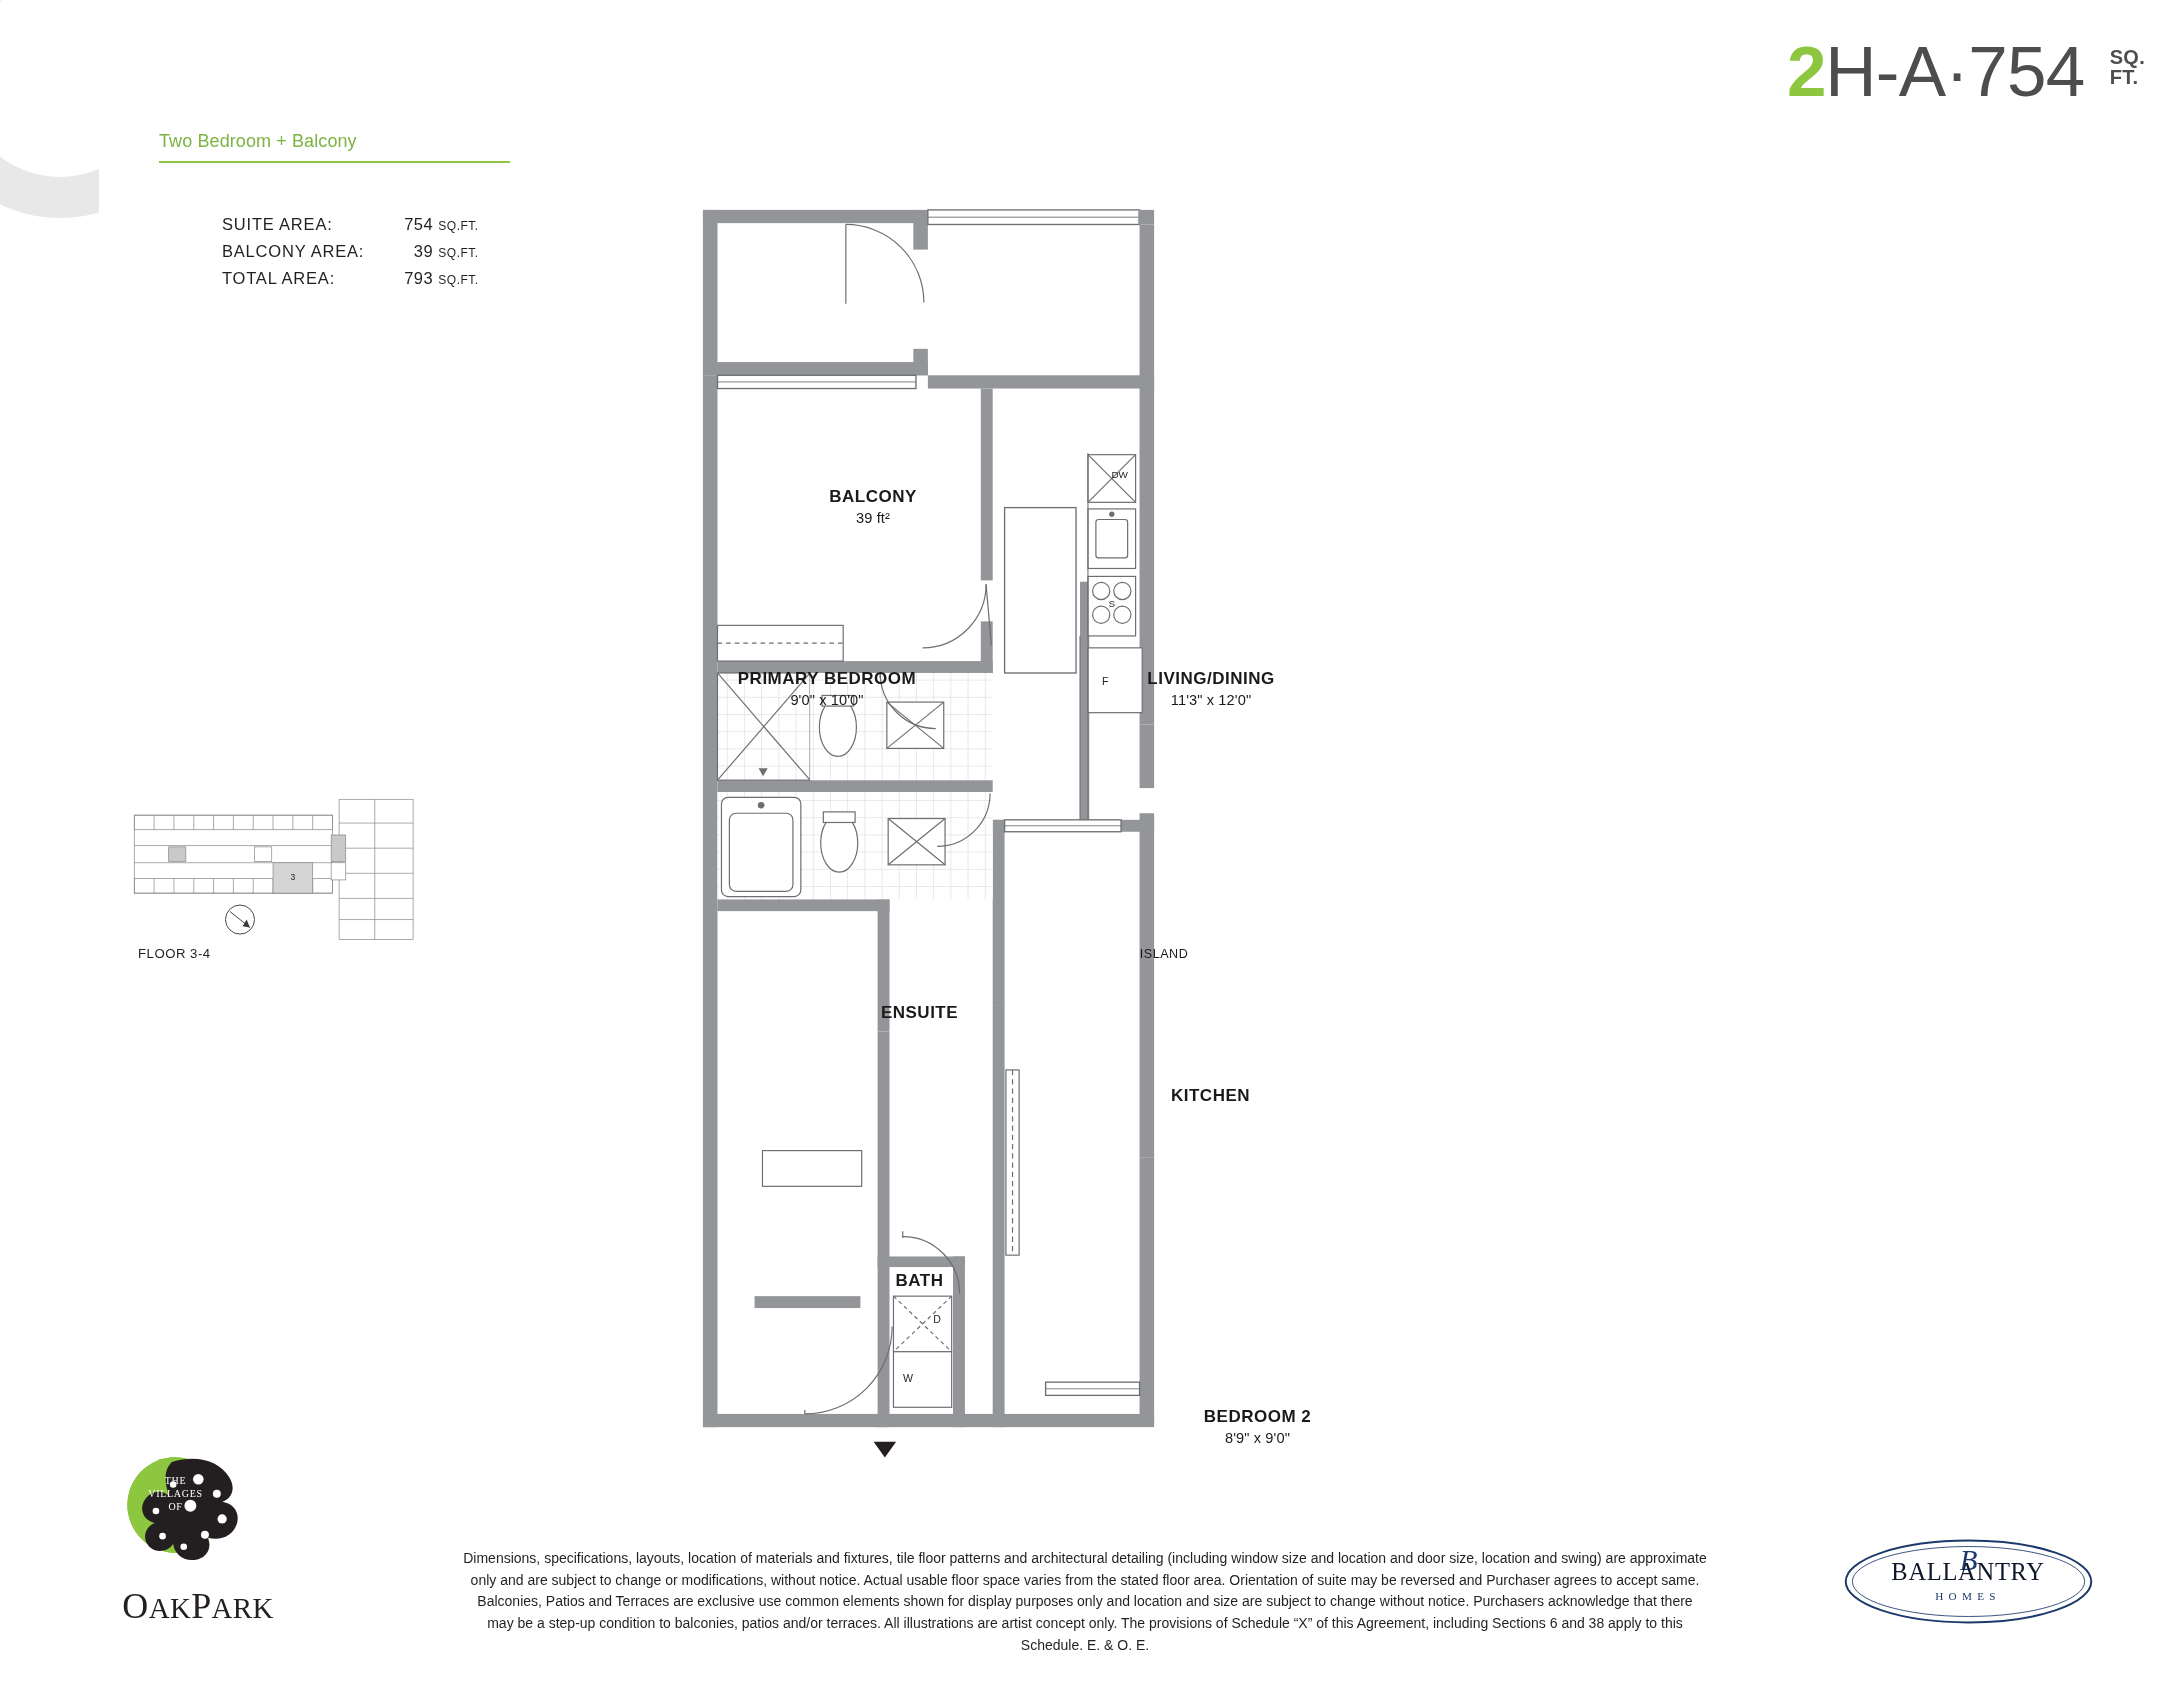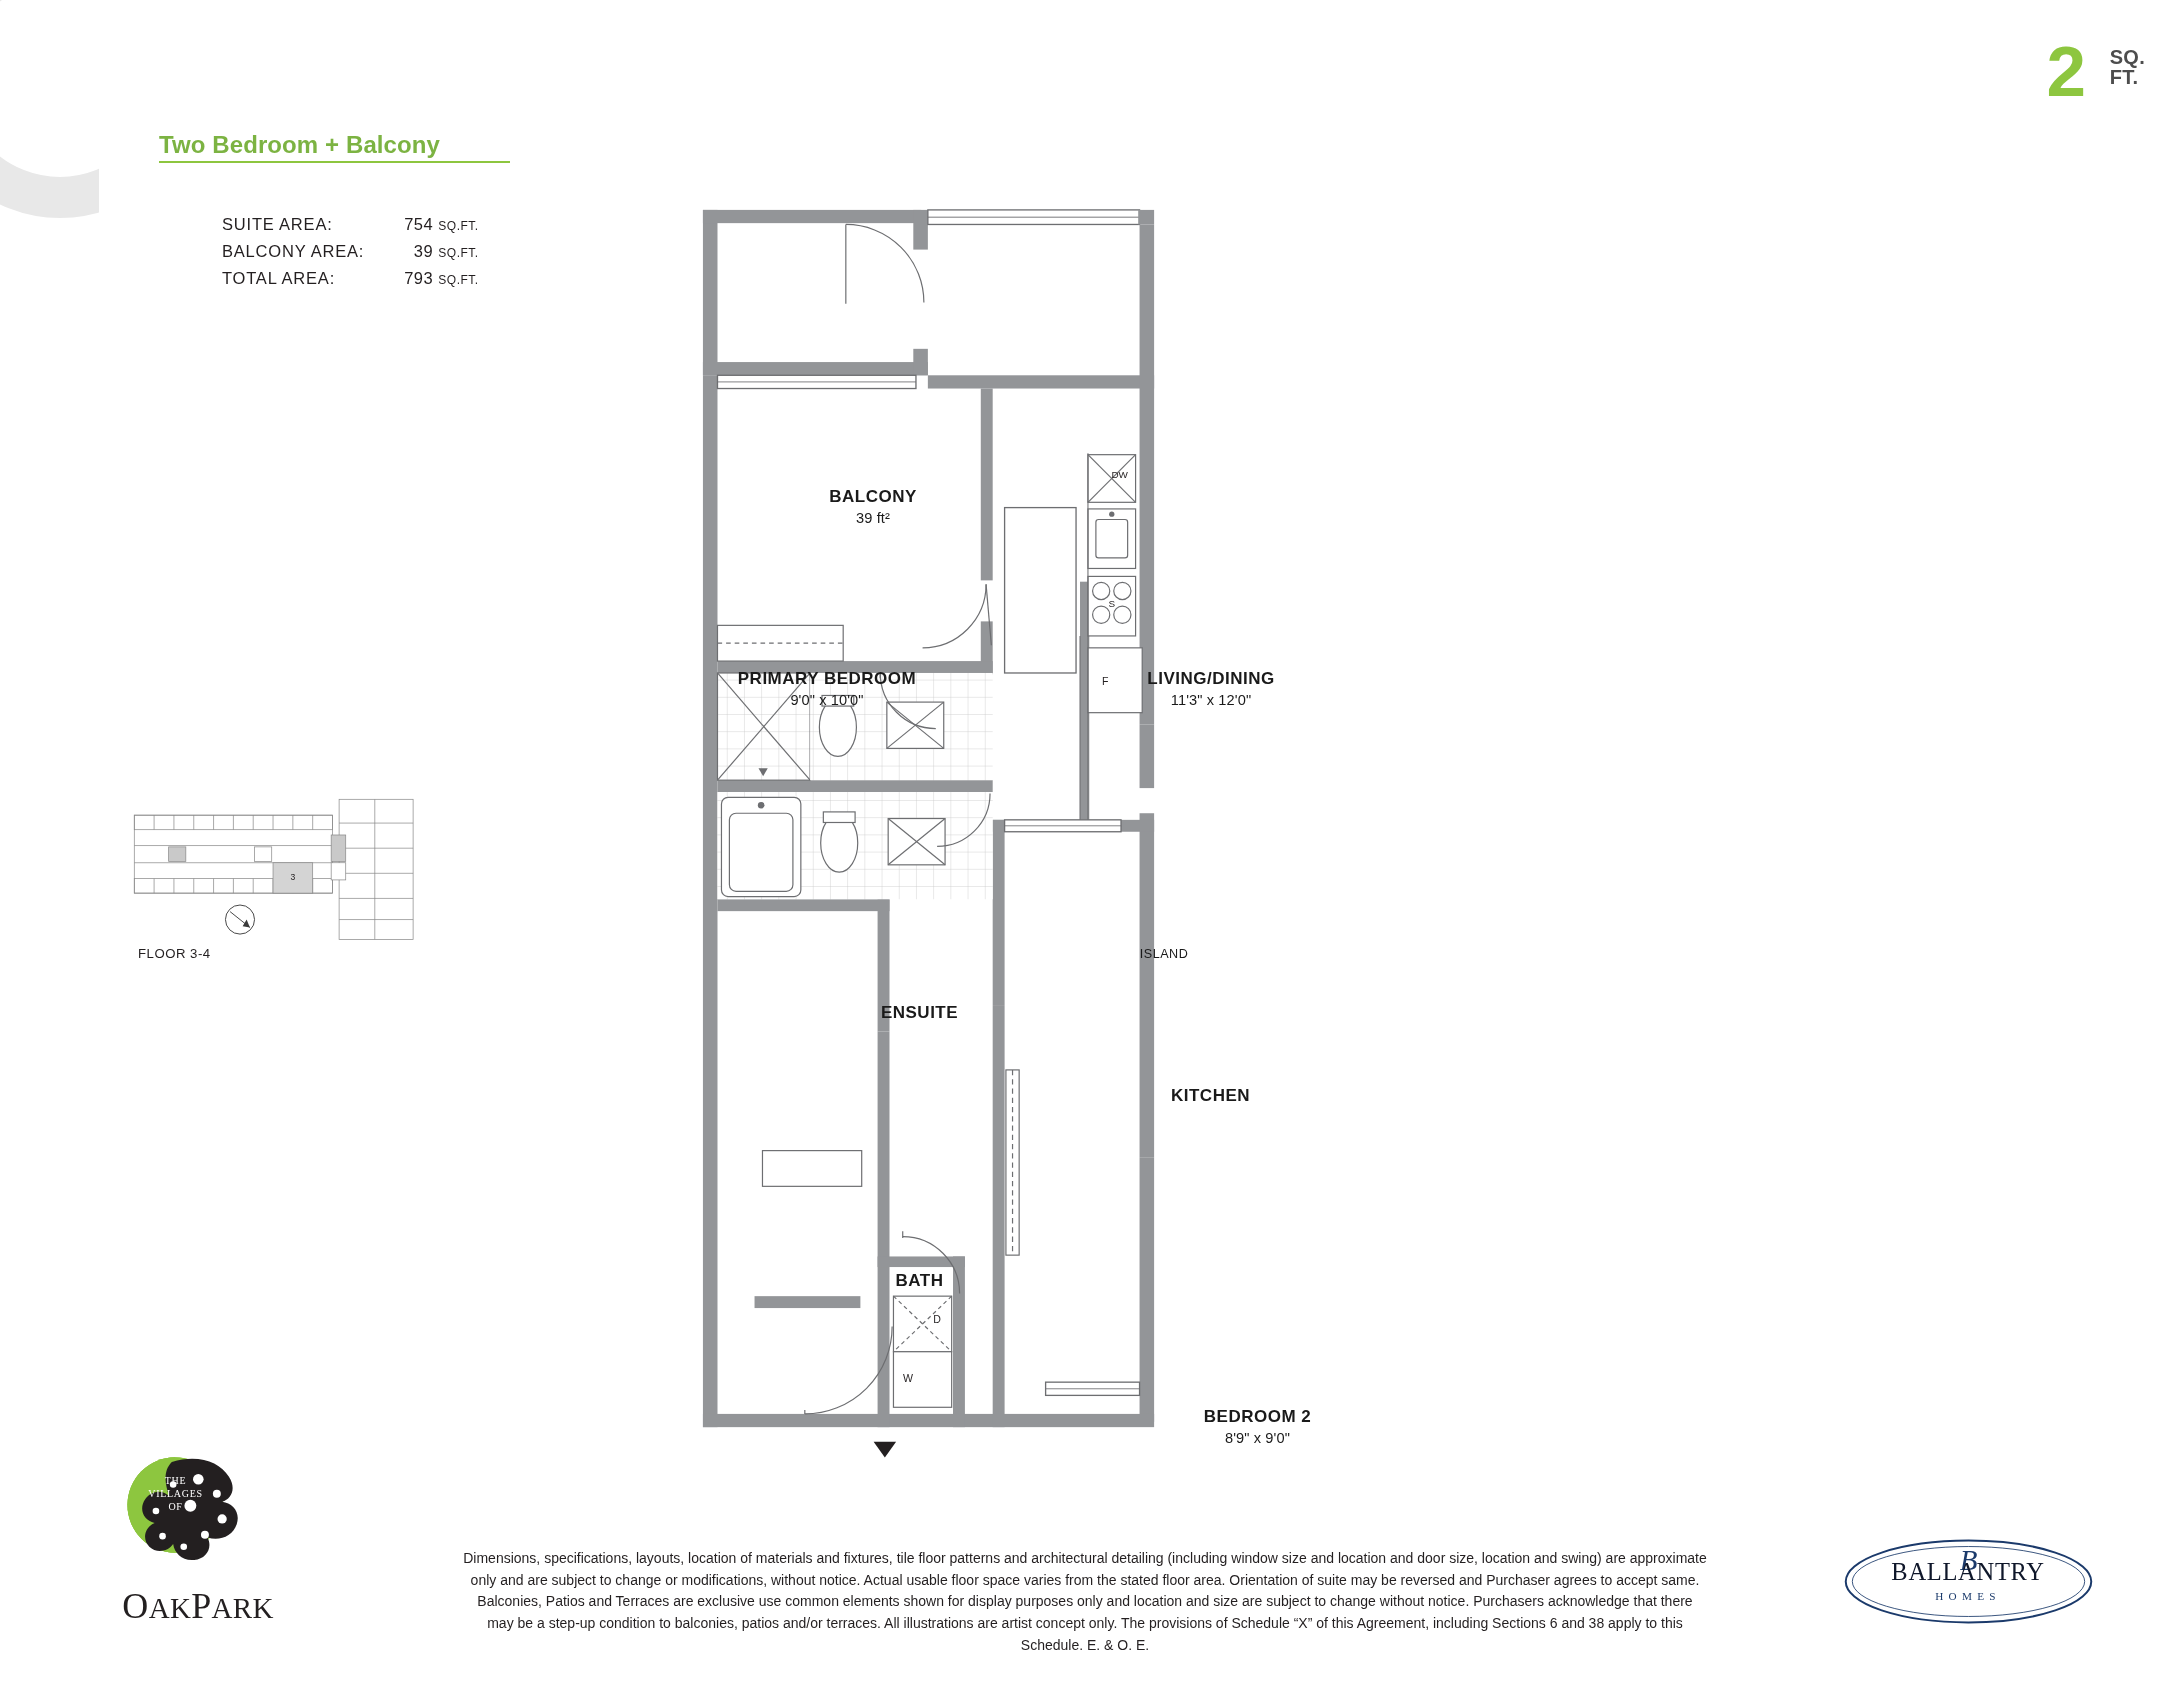--- a/index.html
+++ b/index.html
@@ -33,22 +33,22 @@
     width: 132px;
     height: 318px;
     background: #ffffff;
   }
 
   
   .suite-type {
     position: absolute;
     left: 159px;
     top: 131px;
-    font-size: 24px;
-    font-weight: bold;
+    font-size: 18px;
+    font-weight: normal;
     color: #7cb342;
     letter-spacing: 0.1px;
   }
   .suite-type-underline {
     position: absolute;
     left: 159px;
     top: 161px;
     width: 351px;
     height: 2px;
     background: #8dc63f;
@@ -255,20 +255,21 @@
   </div>
   <div class="area-row">
     <span class="area-label">TOTAL AREA:</span>
     <span class="area-value">793</span>
     <span class="area-unit">SQ.FT.</span>
   </div>
 </div>
 
 <div class="model-code">
   <span class="mc-2">2</span>
+  <span class="mc-rest">H-A·754</span>
   <span class="mc-unit">
     <span>SQ.</span><br>
     <span>FT.</span>
   </span>
 </div>
 
 <svg class="keyplan" viewBox="0 0 560 230">
   <g stroke="#8a8a8a" stroke-width="1.1" fill="none">
 
     <rect x="8" y="32" width="300" height="118"></rect>

